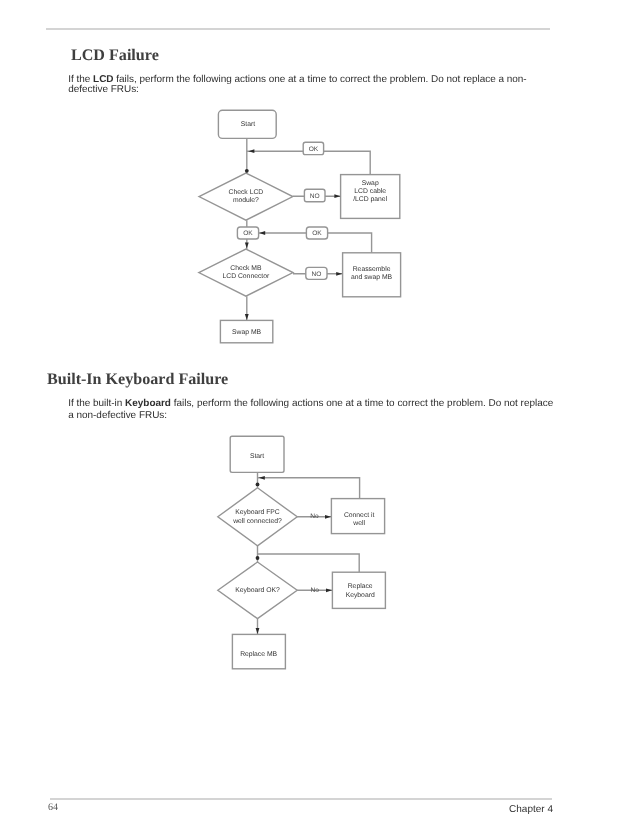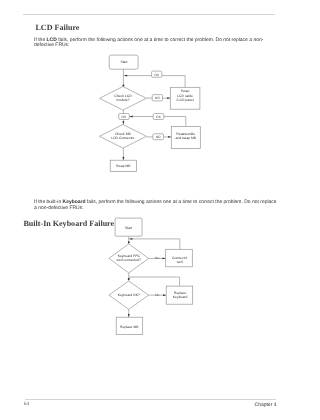--- a/index.html
+++ b/index.html
@@ -27,21 +27,21 @@
 <div class="page">
   <div class="rule hd-rule"></div>
   <div class="rule ft-rule"></div>
 
   <h2 class="sec" style="left:23.5px;top:23.3px;margin-left:12px;">LCD Failure</h2>
   <div class="body-txt" style="left:34.1px;top:37.5px;">
     <div><span>If the </span><b>LCD</b><span> fails, perform the following actions one at a time to correct the problem. Do not replace a non-</span></div>
     <div>defective FRUs:</div>
   </div>
 
-  <h2 class="sec" style="left:23.5px;top:185.3px;margin-top:34px;">Built-In Keyboard Failure</h2>
+  <h2 class="sec" style="left:23.5px;top:185.3px;">Built-In Keyboard Failure</h2>
   <div class="body-txt" style="left:34.1px;top:200.2px;">
     <div><span>If the built-in </span><b>Keyboard</b><span> fails, perform the following actions one at a time to correct the problem. Do not replace</span></div>
     <div>a non-defective FRUs:</div>
   </div>
 
   <svg class="flow" viewBox="0 0 300 420">
 
     <path class="conn" d="M123.4 69.2 L123.4 86.5"></path>
     <path class="conn" d="M123.4 75.6 L185.1 75.6 L185.1 87.3"></path>
     <path class="conn" d="M146.4 98.1 L170.3 98.1"></path>

